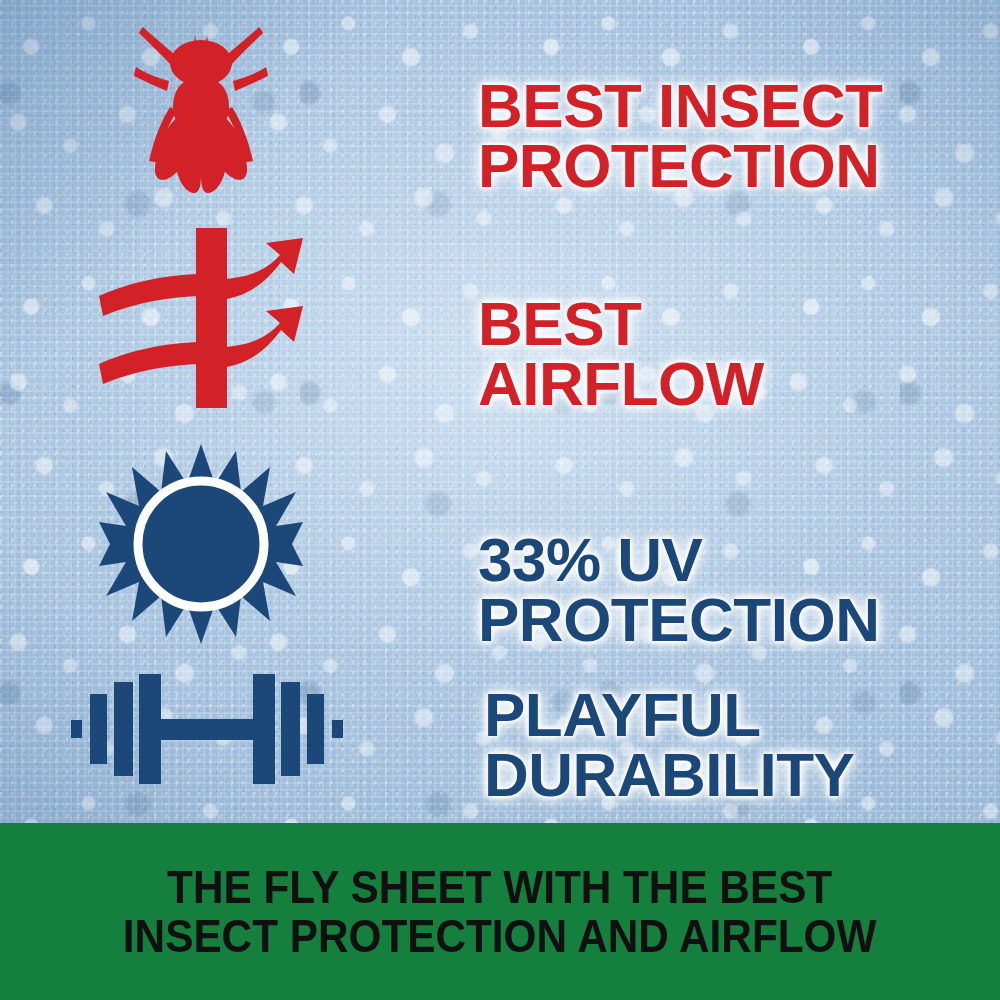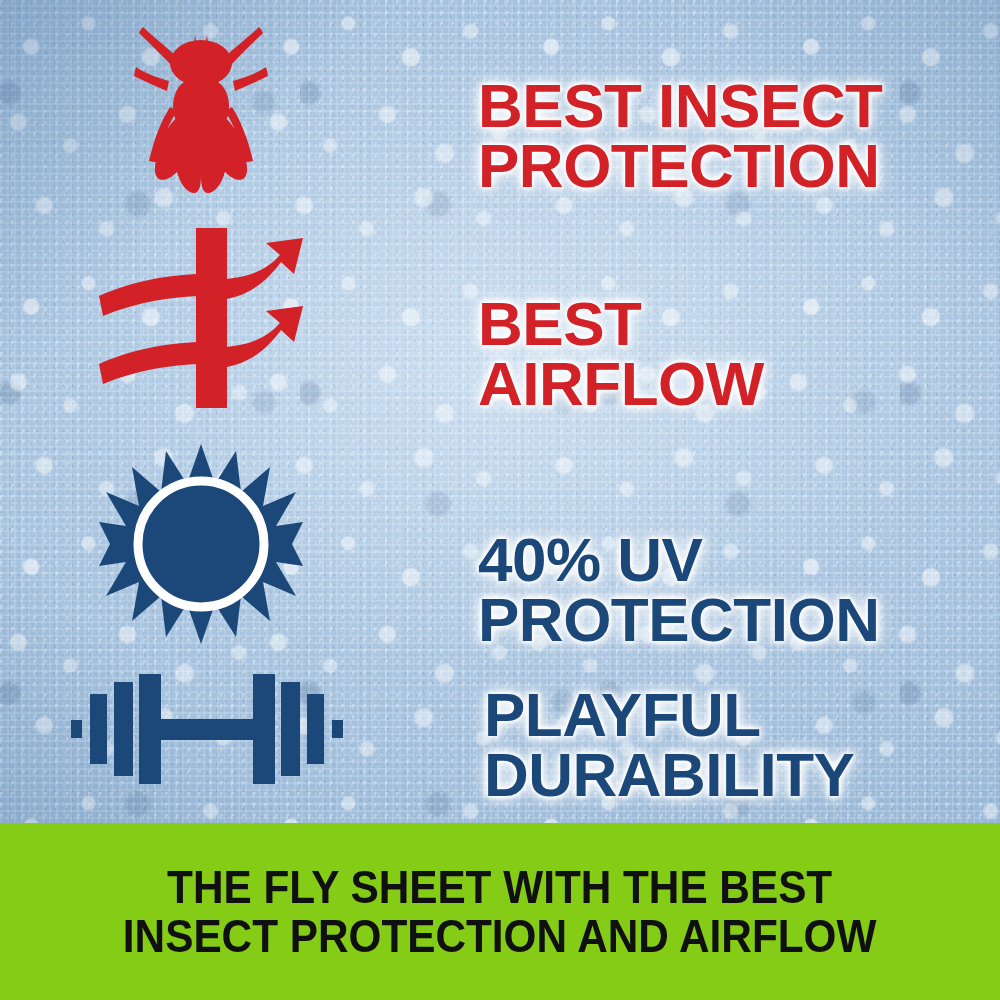--- a/index.html
+++ b/index.html
@@ -125,21 +125,21 @@
   #row-uv      .label { margin-left: 112px; }
   #row-durable .label { margin-left: 112px; }
 
   
   .caption-band {
     position: absolute;
     left: 0;
     top: 823px;
     width: 1000px;
     height: 177px;
-    background: #84cc16;
+    background: #15803d;
     display: flex;
     align-items: center;
     justify-content: center;
   }
   .caption-text {
     color: #101010;
     font-size: 47px;
     font-weight: bold;
     line-height: 1.03;
     text-align: center;
@@ -216,21 +216,21 @@
 
         <polygon fill="#1b4878" points="
           105,4 119,44 140,11 145,52 174,27 167,66 200,52 180,86 207,82 196,104
           207,126 180,122 200,156 167,142 174,181 145,156 140,197 119,164 105,204
           91,164 70,197 65,156 36,181 43,142 10,156 30,122 3,126 14,104
           3,82 30,86 10,52 43,66 36,27 65,52 70,11 91,44"></polygon>
 
         <circle cx="105" cy="104" r="63" fill="none" stroke="#ffffff" stroke-width="9"></circle>
       </svg>
     </div>
-    <div class="label label-navy">40% UV
+    <div class="label label-navy">33% UV
 PROTECTION</div>
   </div>
 
   <div class="row" id="row-durable">
     <div class="icon-cell">
       <svg width="276" height="136" viewBox="0 0 276 136">
         <g fill="#1b4878">
 
           <rect x="2" y="60" width="11" height="18"></rect>
           <rect x="21" y="34" width="17" height="70"></rect>

